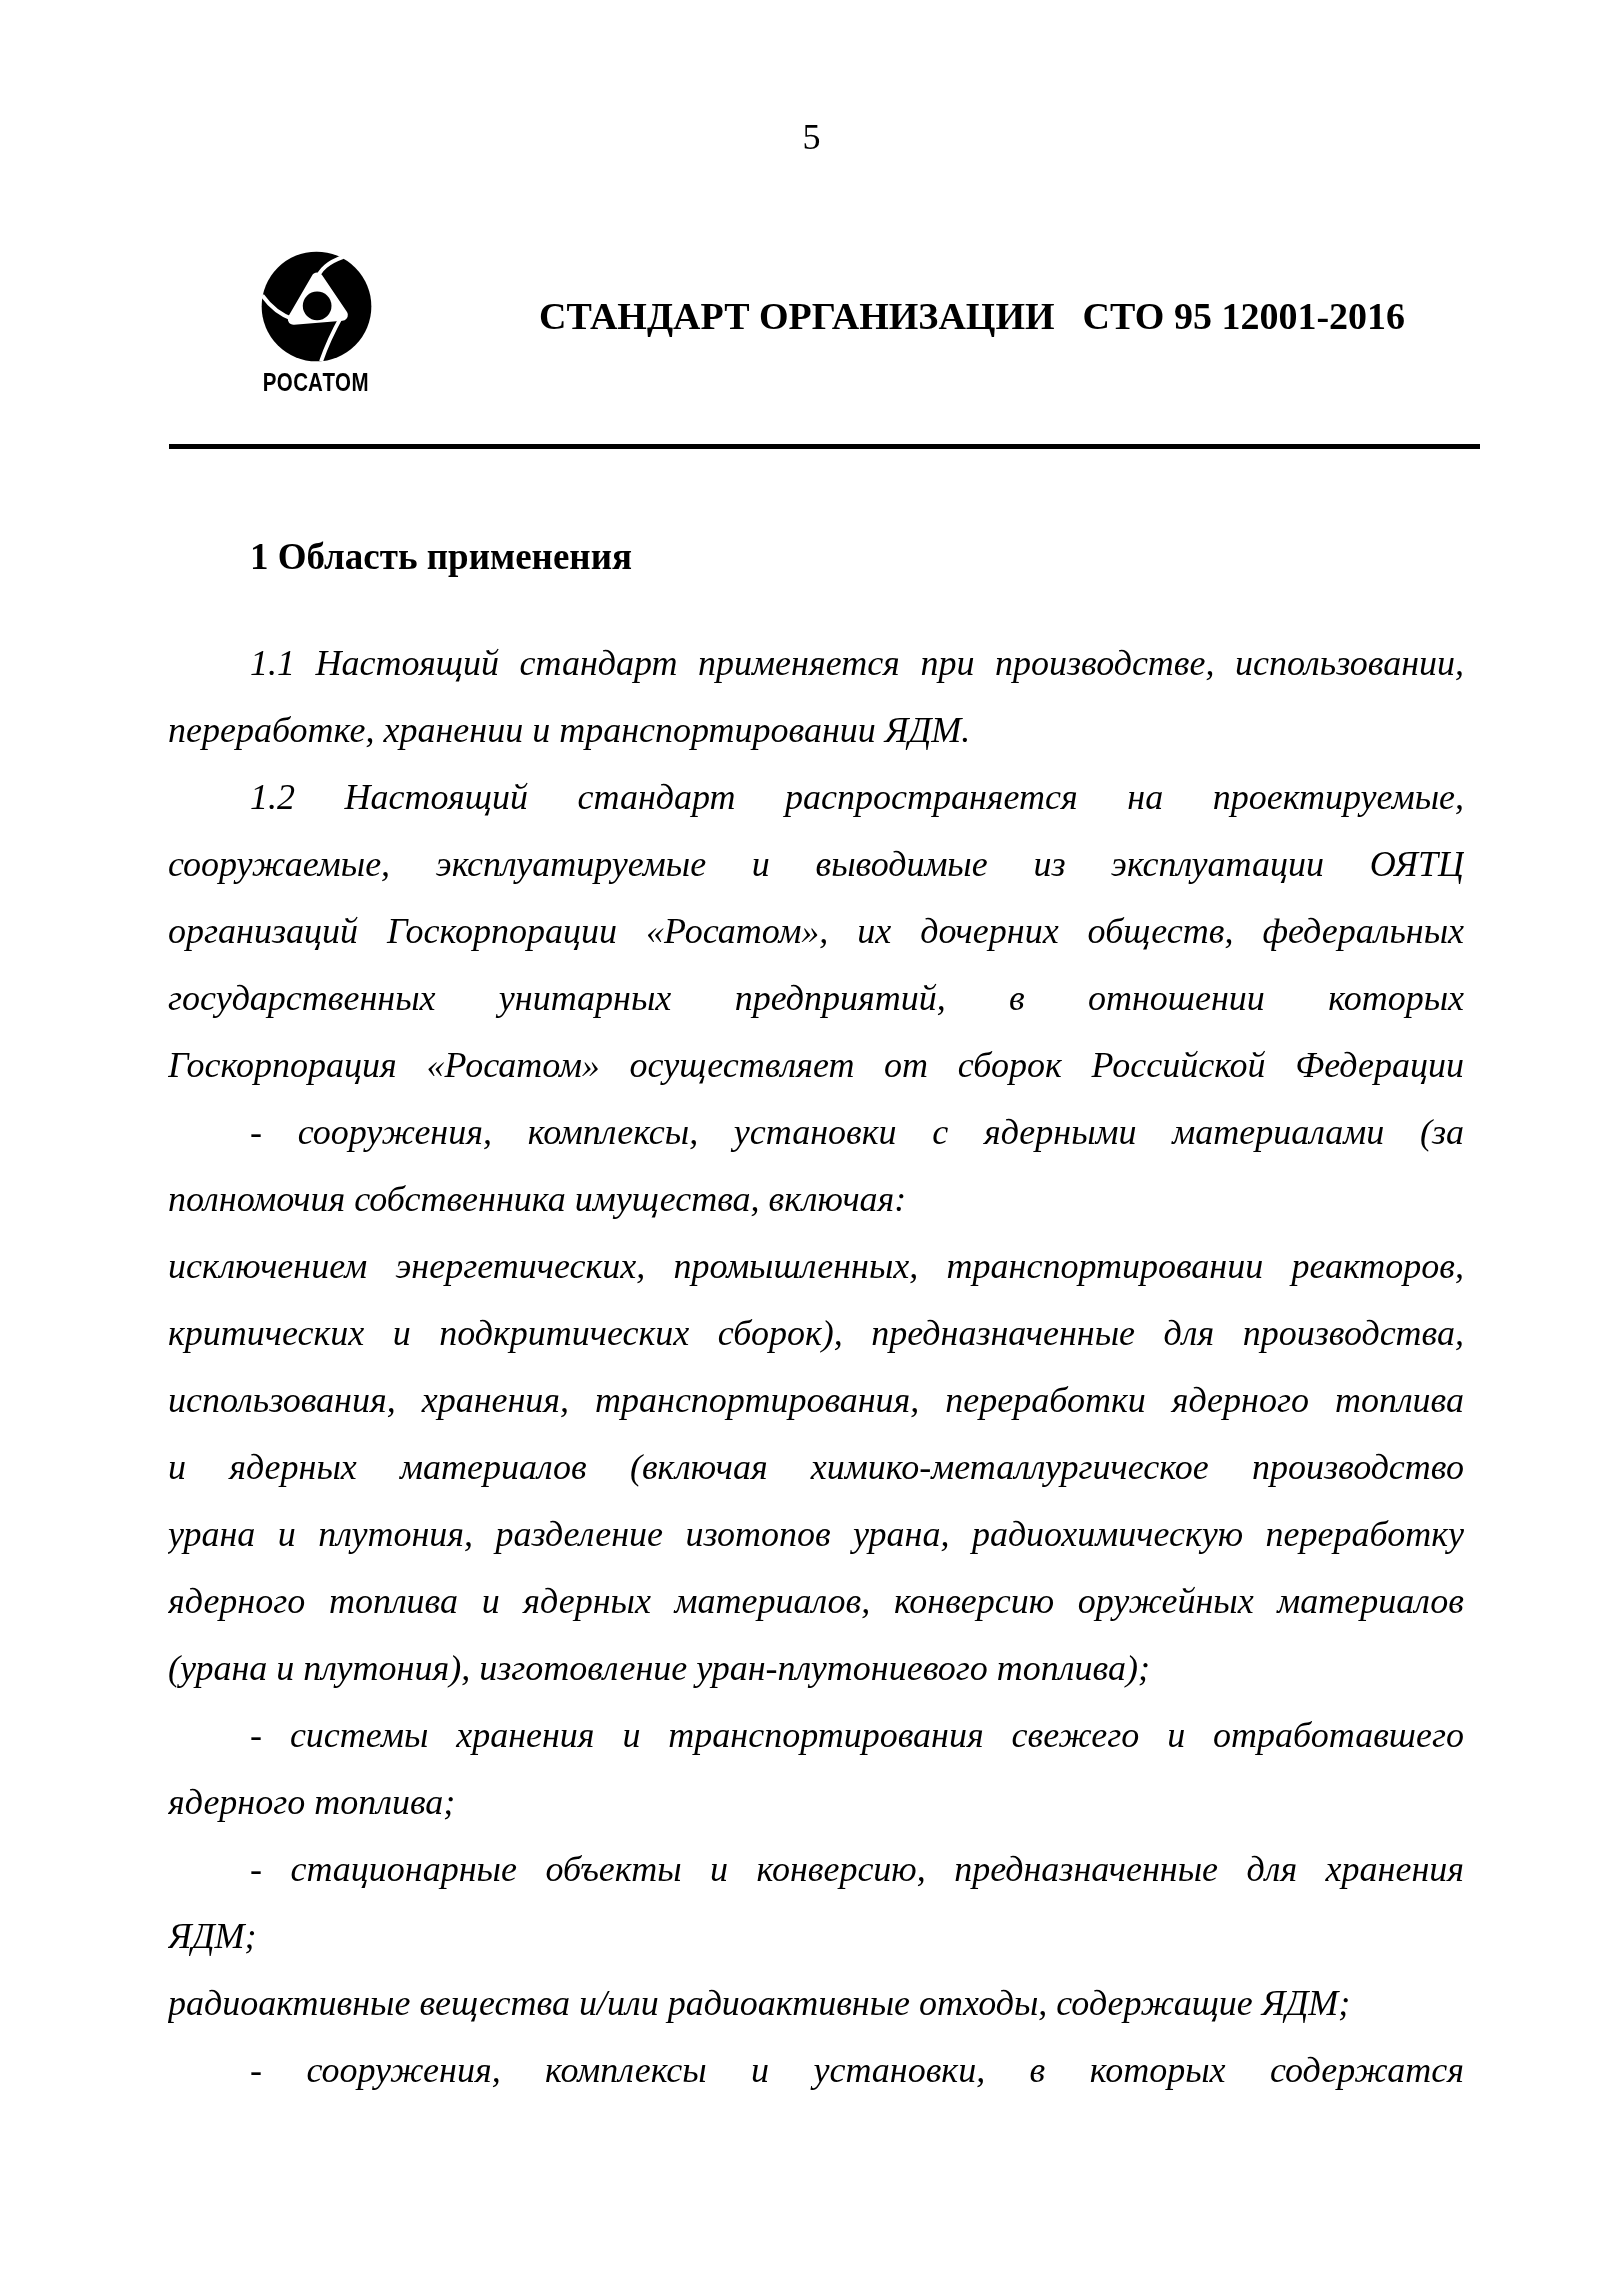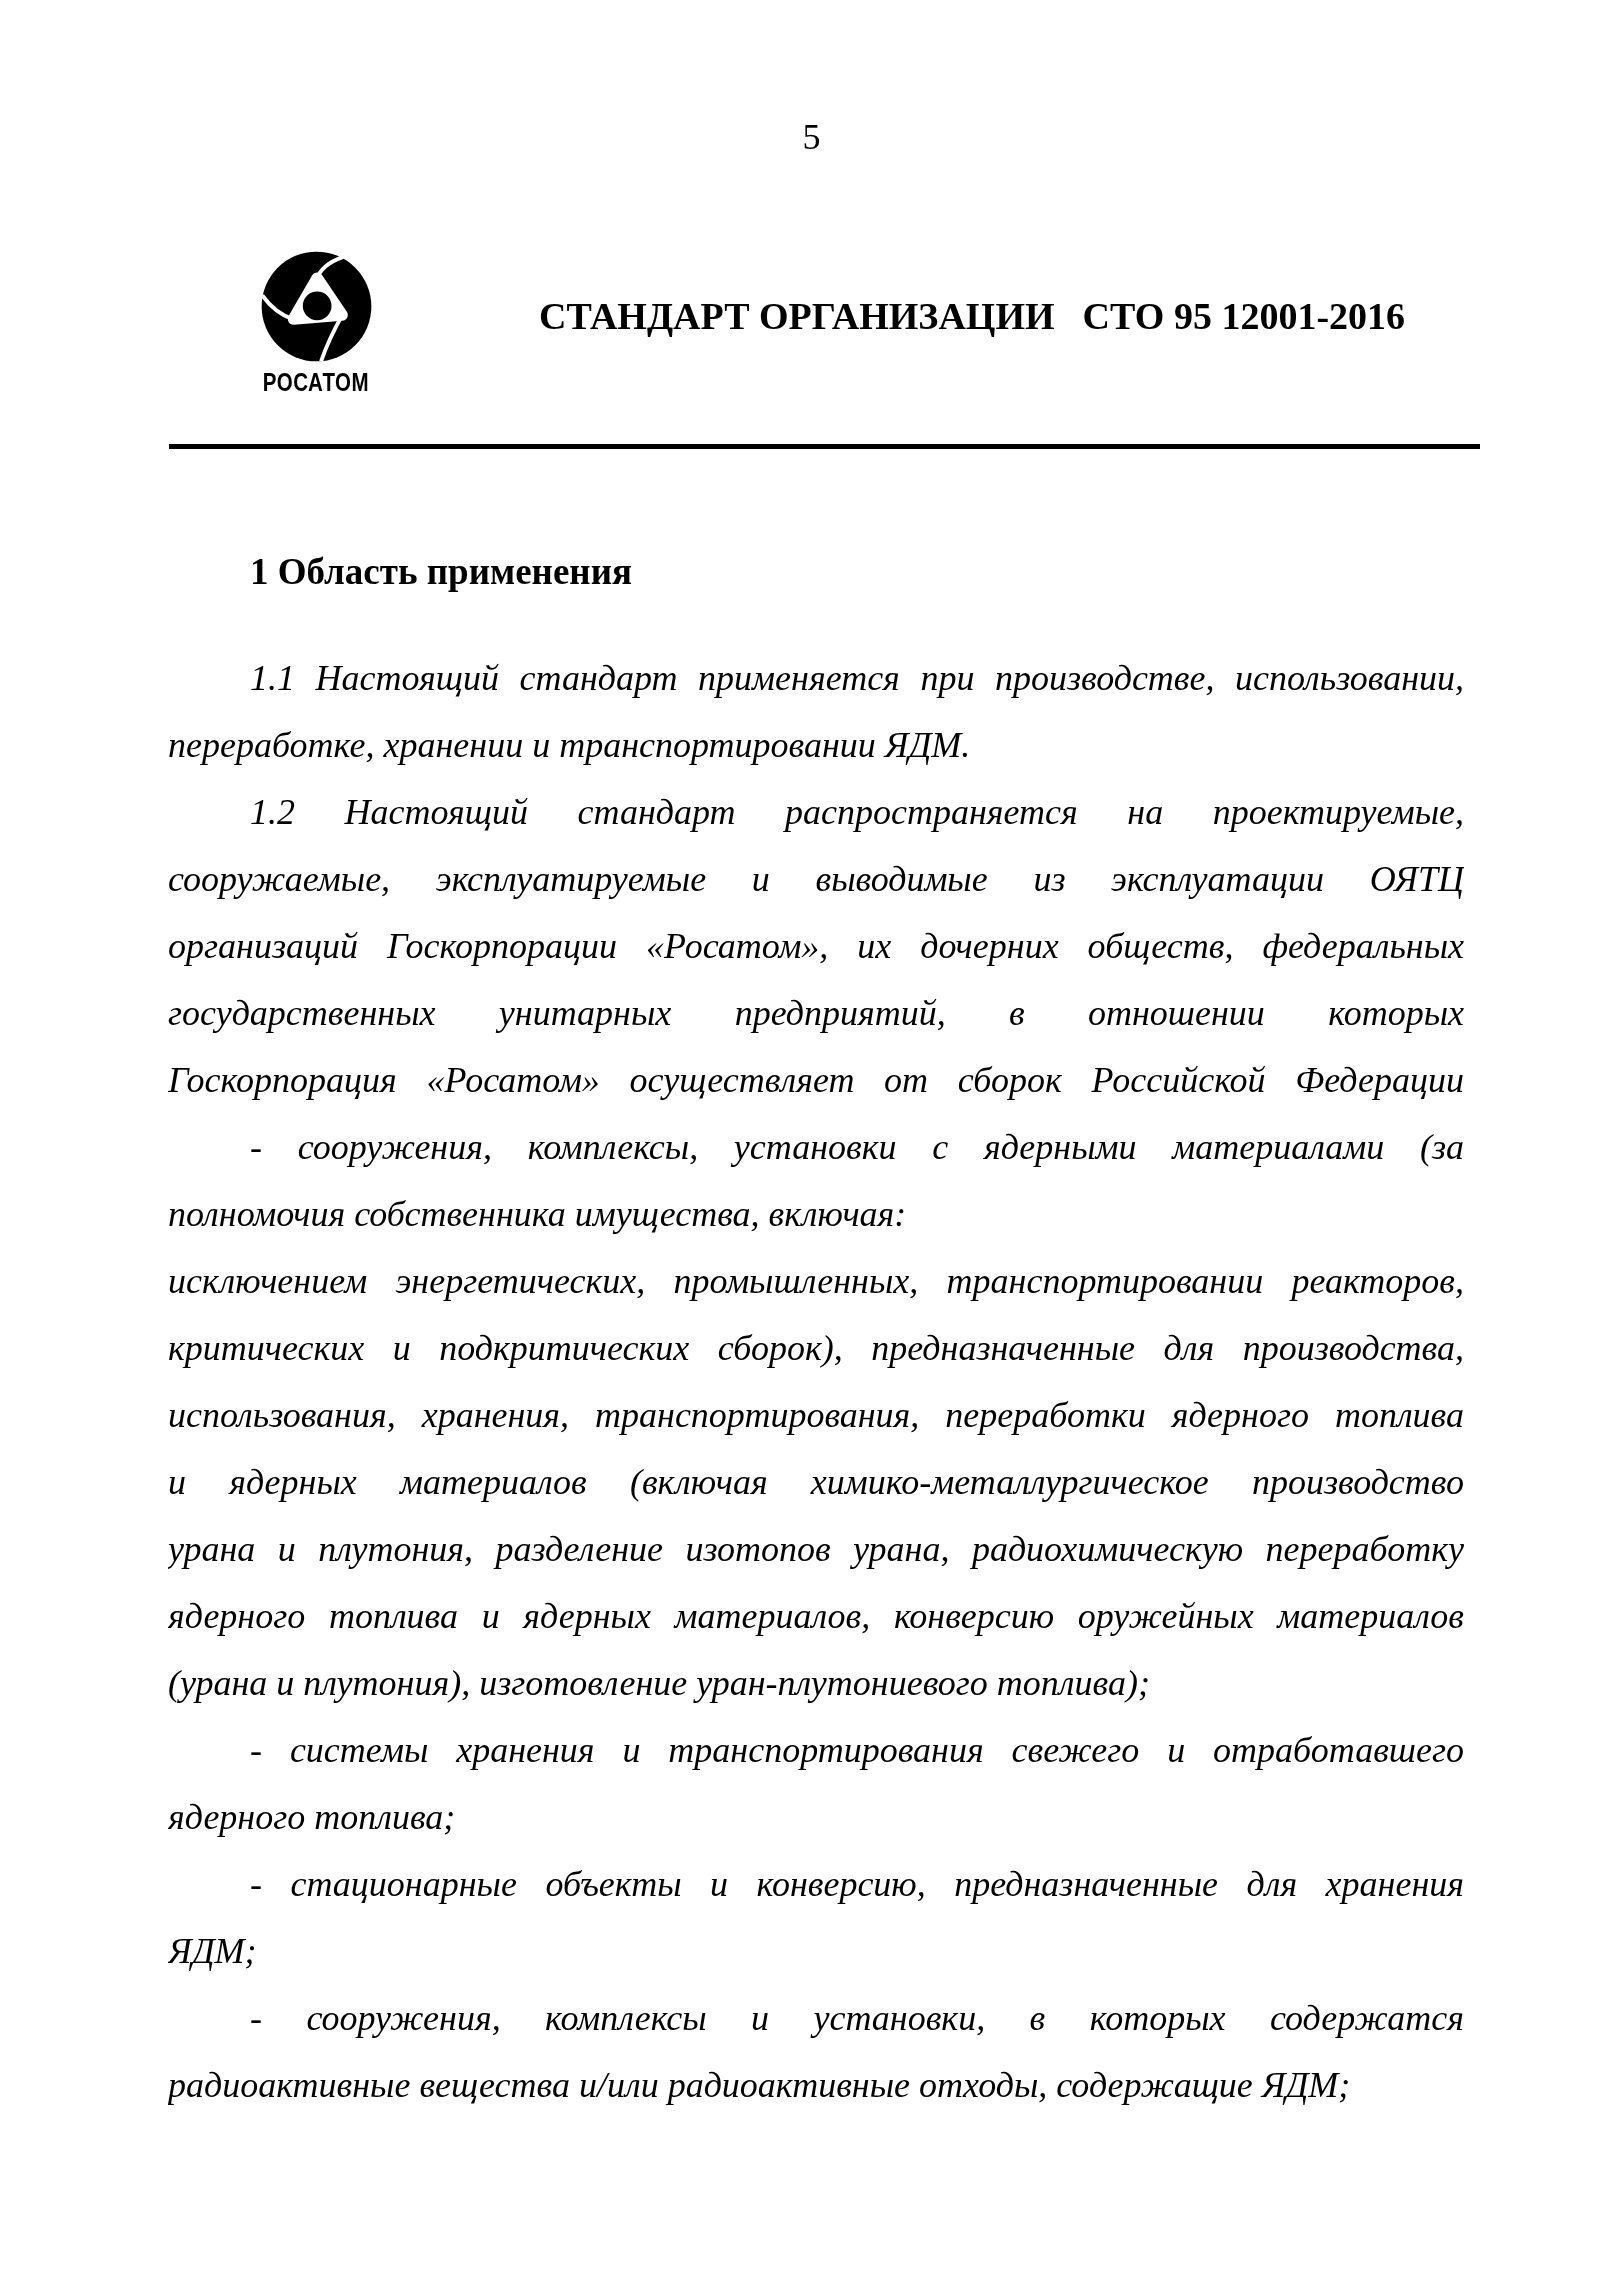--- a/index.html
+++ b/index.html
@@ -64,21 +64,21 @@
     left: 169px;
     top: 444px;
     width: 1311px;
     height: 5.2px;
     background: #000000;
   }
   
   #body {
     position: absolute;
     left: 168px;
-    top: 538px;
+    top: 523px;
     width: 1296px;
   }
   #section-heading {
     font-size: 37px;
     font-weight: bold;
     line-height: 67px;
     text-indent: 82px;
     margin: 0 0 40px 0;
   }
   .line {
@@ -137,19 +137,19 @@
         <div class="line">критических и подкритических сборок), предназначенные для производства,</div>
         <div class="line">использования, хранения, транспортирования, переработки ядерного топлива</div>
         <div class="line">и ядерных материалов (включая химико-металлургическое производство</div>
         <div class="line">урана и плутония, разделение изотопов урана, радиохимическую переработку</div>
         <div class="line">ядерного топлива и ядерных материалов, конверсию оружейных материалов</div>
         <div class="line last">(урана и плутония), изготовление уран-плутониевого топлива);</div>
         <div class="line indent">- системы хранения и транспортирования свежего и отработавшего</div>
         <div class="line last">ядерного топлива;</div>
         <div class="line indent">- стационарные объекты и конверсию, предназначенные для хранения</div>
         <div class="line last">ЯДМ;</div>
+        <div class="line last">радиоактивные вещества и/или радиоактивные отходы, содержащие ЯДМ;</div>
         <div class="line indent">- сооружения, комплексы и установки, в которых содержатся</div>
-        <div class="line last">радиоактивные вещества и/или радиоактивные отходы, содержащие ЯДМ;</div>
       </div>
   </div>
 
 </div>
 
 
 </body></html>

